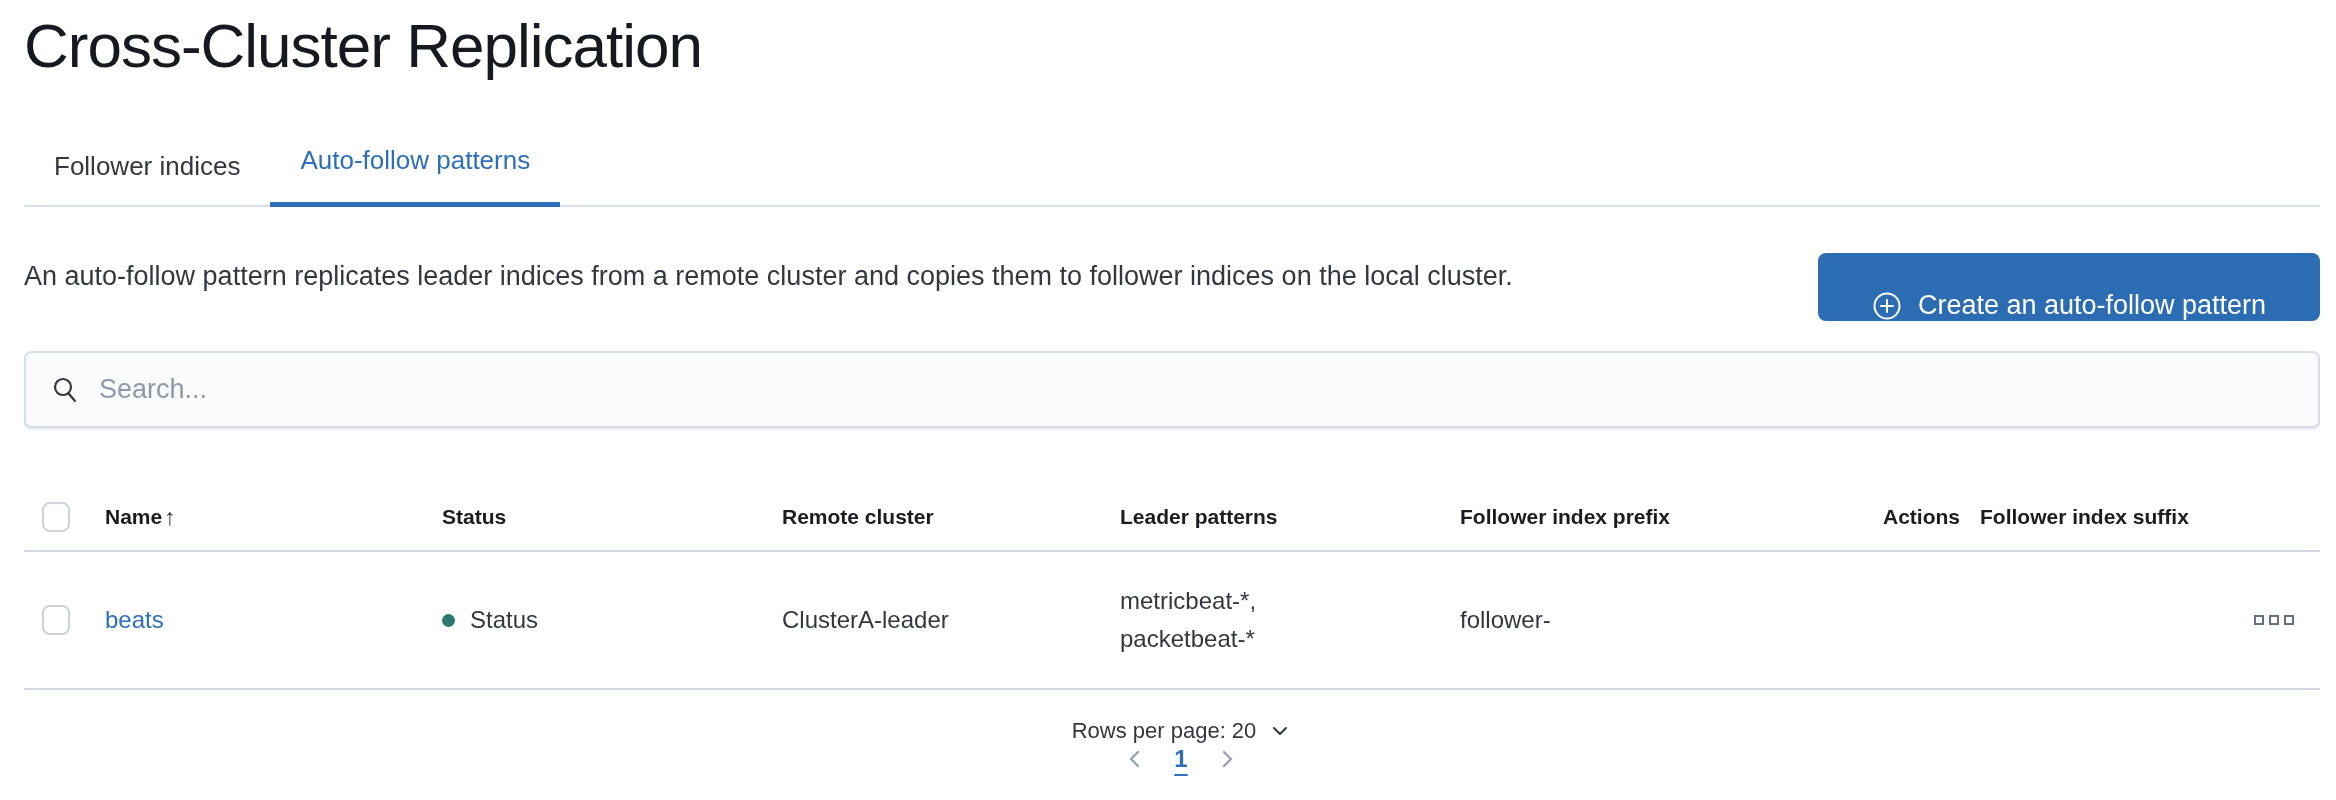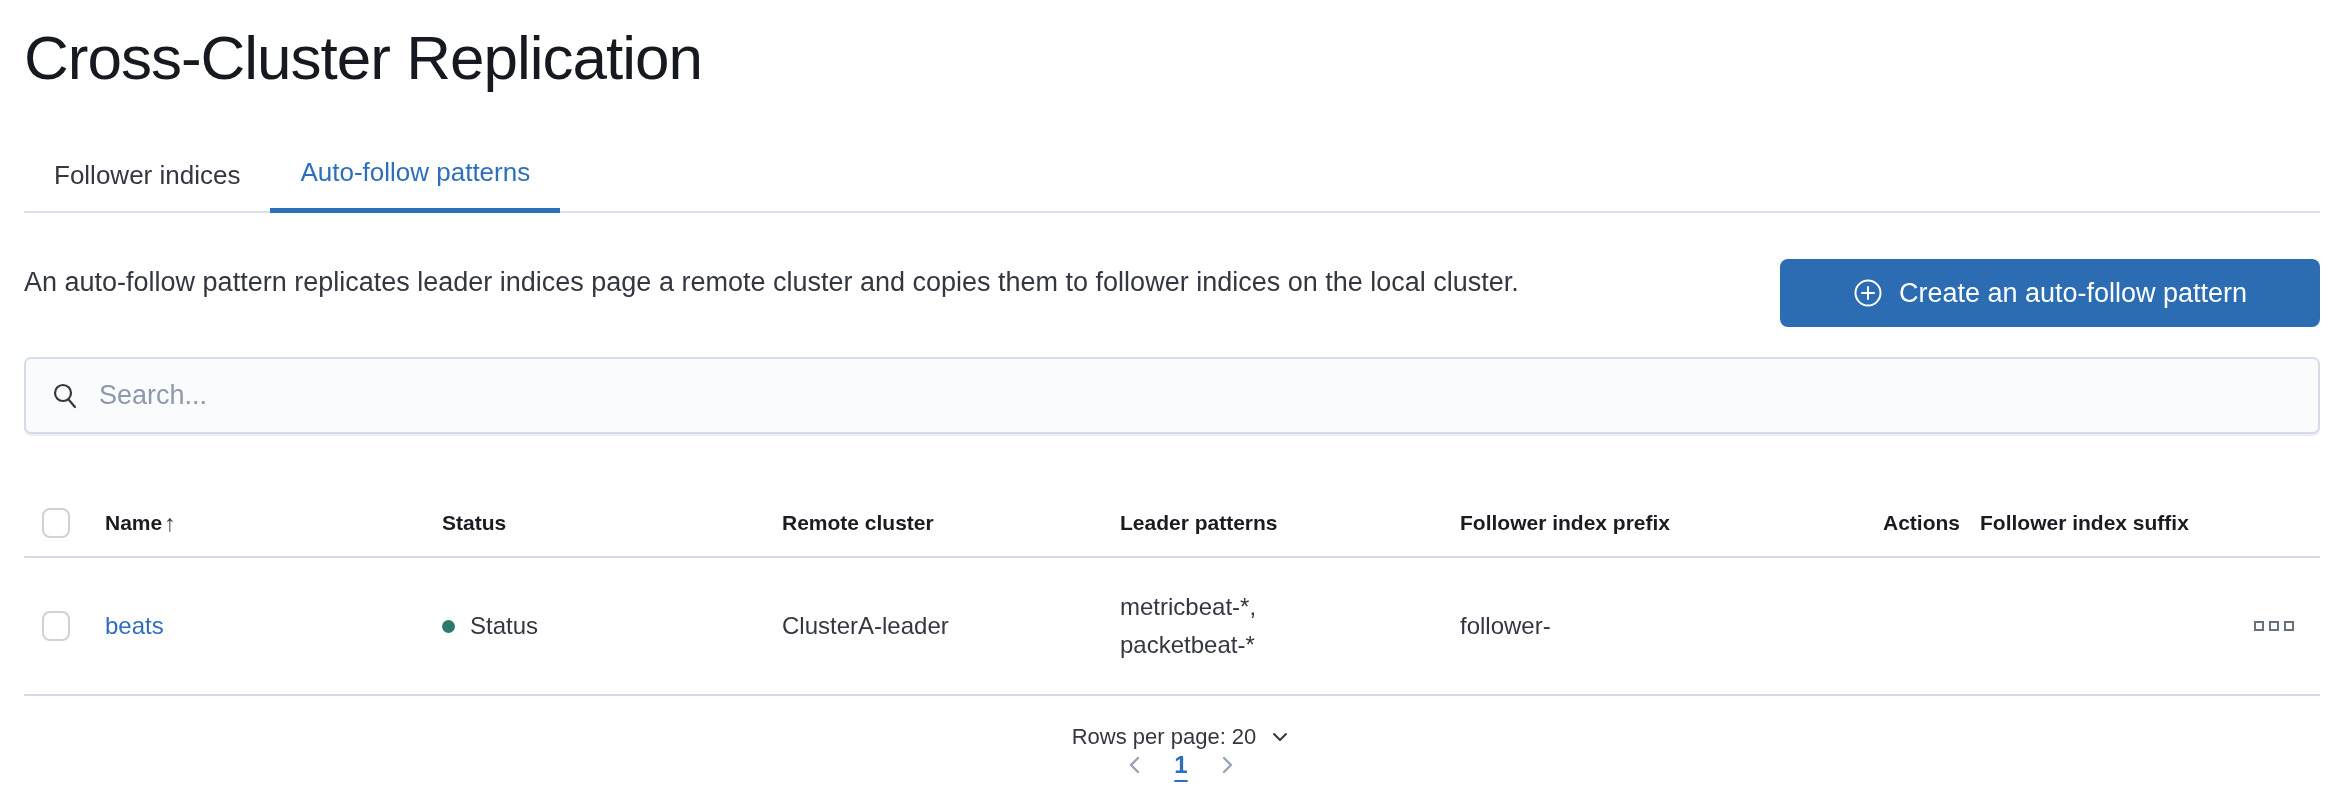--- a/index.html
+++ b/index.html
@@ -6,21 +6,21 @@
   html, body { width: 2336px; height: 800px; overflow: hidden; }
   body {
     font-family: "Liberation Sans", sans-serif;
     background: #ffffff;
     color: #343741;
   }
   .page { padding: 0 16px 0 24px; width: 2336px; }
 
   
   .page-title {
-    margin-top: 22px;
+    margin-top: 10px;
     font-size: 62px;
     font-weight: 400;
     letter-spacing: -1px;
     color: #16191f;
     line-height: 72px;
   }
 
   
   .tabs-bar {
     display: flex;
@@ -34,42 +34,42 @@
     margin-bottom: -2px;
     color: #343741;
     cursor: pointer;
     background: none;
     border: none;
     font-family: inherit;
   }
   .tab.active {
     color: #2d6fba;
     border-bottom: 5px solid #2d6fba;
-    padding-bottom: 20px;
+    padding-bottom: 26px;
   }
 
   
   .intro-row {
     display: flex;
     justify-content: space-between;
     align-items: flex-start;
     margin-top: 46px;
   }
   .intro-text {
     font-size: 27px;
     line-height: 47px;
     color: #343741;
     max-width: 1660px;
   }
   .create-btn {
     display: flex;
-    align-items: center;
+    align-items: flex-end;
     justify-content: center;
     gap: 16px;
-    width: 540px;
+    width: 502px;
     height: 68px;
     flex: none;
     background: #2b6cb3;
     color: #ffffff;
     font-size: 27px;
     font-family: inherit;
     border: none;
     border-radius: 8px;
     cursor: pointer;
   }
@@ -195,21 +195,21 @@
 <div class="page">
 
   <h1 class="page-title">Cross-Cluster Replication</h1>
 
   <div class="tabs-bar">
     <button class="tab">Follower indices</button>
     <button class="tab active">Auto-follow patterns</button>
   </div>
 
   <div class="intro-row">
-    <p class="intro-text">An auto-follow pattern replicates leader indices page a remote cluster and copies them to follower indices on the local cluster.</p>
+    <p class="intro-text">An auto-follow pattern replicates leader indices from a remote cluster and copies them to follower indices on the local cluster.</p>
     <button class="create-btn">
       <span style="display:flex;">
         <svg width="30" height="30" viewBox="0 0 30 30" fill="none">
           <circle cx="15" cy="15" r="12.5" stroke="#ffffff" stroke-width="2"></circle>
           <path d="M15 9v12M9 15h12" stroke="#ffffff" stroke-width="2" stroke-linecap="round"></path>
         </svg>
       </span>
       <span>Create an auto-follow pattern</span>
     </button>
   </div>

